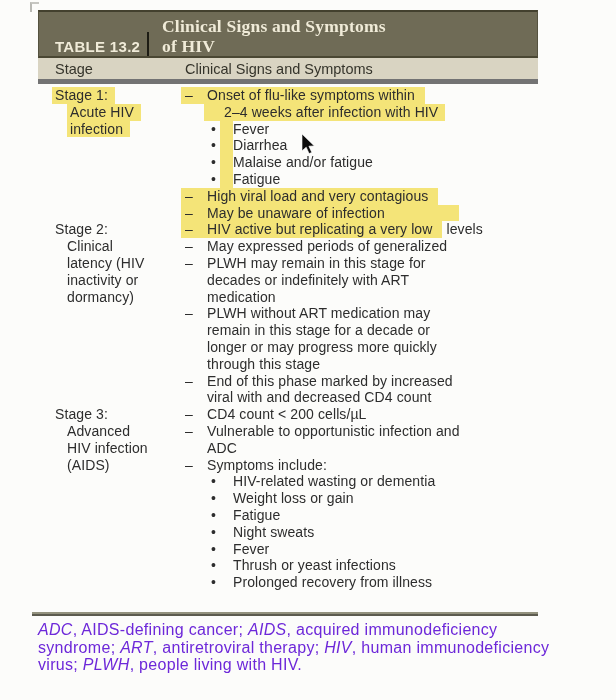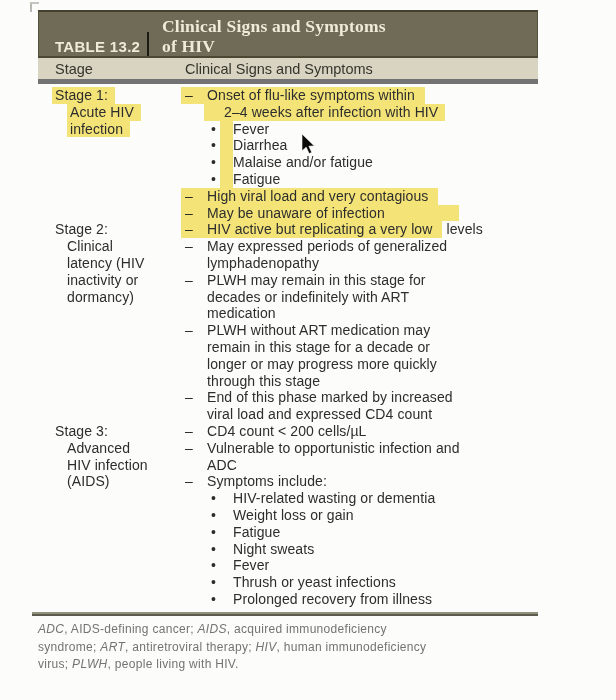--- a/index.html
+++ b/index.html
@@ -52,21 +52,21 @@
   .strip{width:13px;flex:none;background:var(--highlight,#f4e478);margin-right:0;}
   .cont{padding-left:22px;}
   .hl{background:var(--highlight,#f4e478);display:flex;padding:0 10px 0 4px;margin-left:-4px;}
   .cont .hl{padding:0 7px 0 3px;margin-left:-3px;}
   .hl.wide{padding-right:74px;}
   .tail{margin-left:4px;}
   
   #footnote-rule{position:absolute;left:32px;top:612px;width:506px;height:4px;
     background:linear-gradient(#93927e 0,#93927e 50%,#5c5b4e 50%,#5c5b4e 100%);}
   #footnote{position:absolute;left:38px;top:621px;width:530px;
-    font-size:12px;line-height:17.6px;letter-spacing:.3px;color:#737373;}
+    font-size:16px;line-height:17.6px;letter-spacing:.3px;color:#6d28d9;}
   #footnote .abbr{font-style:italic;}
   
   #cursor{position:absolute;left:302px;top:134px;width:14px;height:21px;}
 </style>
 </head>
 <body>
 
 <div id="screen" style="--band: #6f6b56; --band-text: #f0ebd8; --subheader-bg: #d9d4c2; --subheader-text: #35342b; --highlight: #f4e478; --body-text: #2d2d2d;">
 
   <div id="corner-mark"></div>
@@ -170,25 +170,20 @@
               <span>HIV active but replicating a very low</span>
             </span>
             <span class="tail">levels</span>
           </div>
           <div class="cline">
             <span style="display: flex;">
               <span class="dmark">–</span>
               <span>May expressed periods of generalized</span>
             </span>
           </div>
-          <div class="cline cont">
-            <span style="display: flex;">
-              <span>lymphadenopathy</span>
-            </span>
-          </div>
           <div class="cline">
             <span style="display: flex;">
               <span class="dmark">–</span>
               <span>PLWH may remain in this stage for</span>
             </span>
           </div>
           <div class="cline cont">
             <span style="display: flex;">
               <span>decades or indefinitely with ART</span>
             </span>
@@ -220,21 +215,21 @@
             </span>
           </div>
           <div class="cline">
             <span style="display: flex;">
               <span class="dmark">–</span>
               <span>End of this phase marked by increased</span>
             </span>
           </div>
           <div class="cline cont">
             <span style="display: flex;">
-              <span>viral load and expressed CD4 count</span>
+              <span>viral with and decreased CD4 count</span>
             </span>
           </div>
         </div>
       </div>
       <div class="stage-block">
         <div class="label-col">
           <div class="lline">
             <span>Stage 3:</span>
           </div>
           <div class="lline indent">

